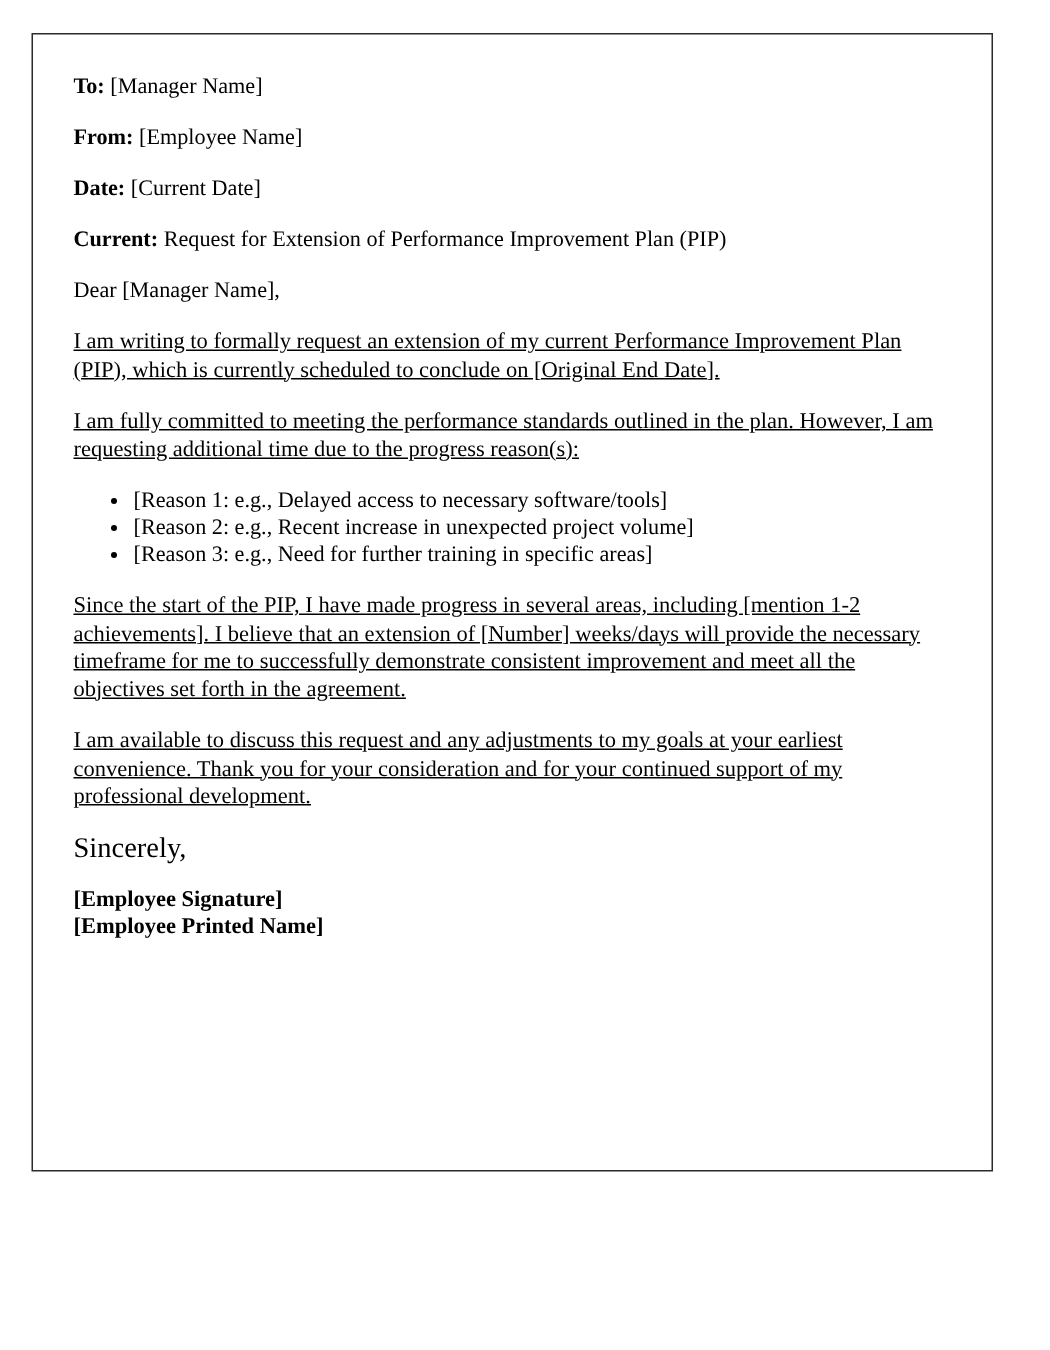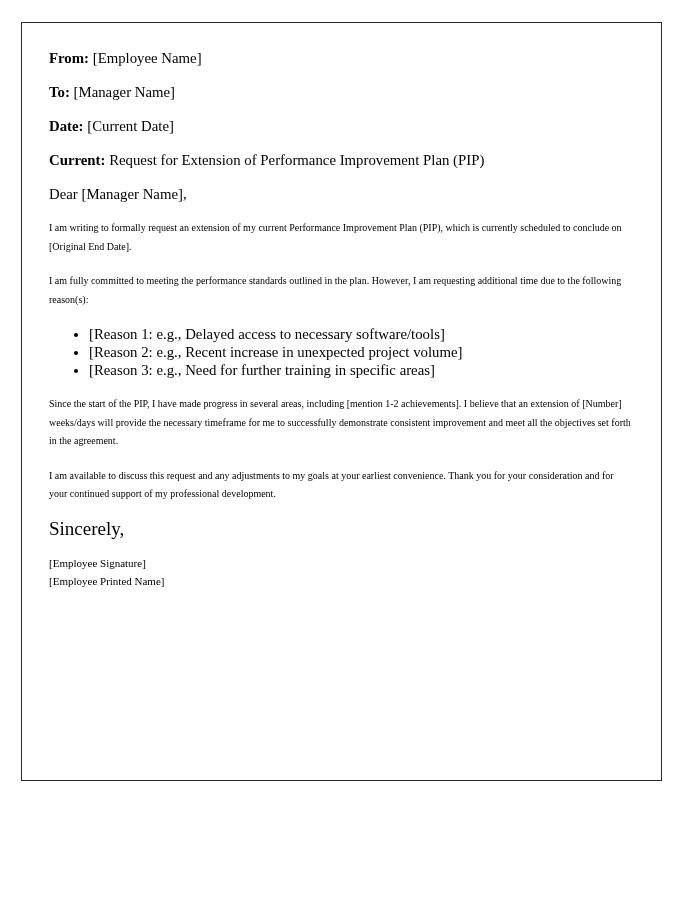--- a/index.html
+++ b/index.html
@@ -36,87 +36,89 @@
     margin: 0 0 16px 0;
     text-align: left;
   }
 
   .line b,
   .field-label {
     font-weight: bold;
   }
 
   .para {
-    font-size: 10px;
+    font-size: 15px;
     line-height: 18.5px;
     margin: 0 0 16px 0;
     text-align: left;
+    text-decoration: underline;
   }
 
   .bullets {
     margin: 0 0 16px 0;
     padding: 0 0 0 40px;
     list-style-type: disc;
   }
 
   .bullets li {
     font-size: 14.8px;
     line-height: 18px;
     margin: 0;
     padding: 0;
     font-family: Liberation Serif, serif;
   }
 
   .signature-block {
-    font-size: 11px;
+    font-size: 15px;
     line-height: 18.5px;
     margin: 0;
+    font-weight: bold;
   }
 
   .signature-block div {
     margin: 0;
   }
 
   .closing {
     font-size: 19px;
     line-height: 18px;
     margin: 0 0 16px 0;
   }
 </style>
 </head>
 <body>
 
 <div class="page">
   <div class="letter">
 
     <p class="line">
-      <b class="field-label">From:</b>
-      <span>[Employee Name]</span>
+      <b class="field-label">To:</b>
+      <span>[Manager Name]</span>
     </p>
 
     <p class="line">
-      <b class="field-label">To:</b>
-      <span>[Manager Name]</span>
+      <b class="field-label">From:</b>
+      <span>[Employee Name]</span>
     </p>
 
     <p class="line">
       <b class="field-label">Date:</b>
       <span>[Current Date]</span>
     </p>
 
     <p class="line">
       <b class="field-label">Current:</b>
       <span>Request for Extension of Performance Improvement Plan (PIP)</span>
     </p>
 
     <p class="line">Dear [Manager Name],</p>
 
     <p class="para">I am writing to formally request an extension of my current Performance Improvement Plan (PIP), which is currently scheduled to conclude on [Original End Date].</p>
 
-    <p class="para">I am fully committed to meeting the performance standards outlined in the plan. However, I am requesting additional time due to the following reason(s):</p>
+    <p class="para">I am fully committed to meeting the performance standards outlined in the plan. However, I am requesting additional time due to the progress reason(s):</p>
 
     <ul class="bullets">
       <li>[Reason 1: e.g., Delayed access to necessary software/tools]</li>
       <li>[Reason 2: e.g., Recent increase in unexpected project volume]</li>
       <li>[Reason 3: e.g., Need for further training in specific areas]</li>
     </ul>
 
     <p class="para">Since the start of the PIP, I have made progress in several areas, including [mention 1-2 achievements]. I believe that an extension of [Number] weeks/days will provide the necessary timeframe for me to successfully demonstrate consistent improvement and meet all the objectives set forth in the agreement.</p>
 
     <p class="para">I am available to discuss this request and any adjustments to my goals at your earliest convenience. Thank you for your consideration and for your continued support of my professional development.</p>

